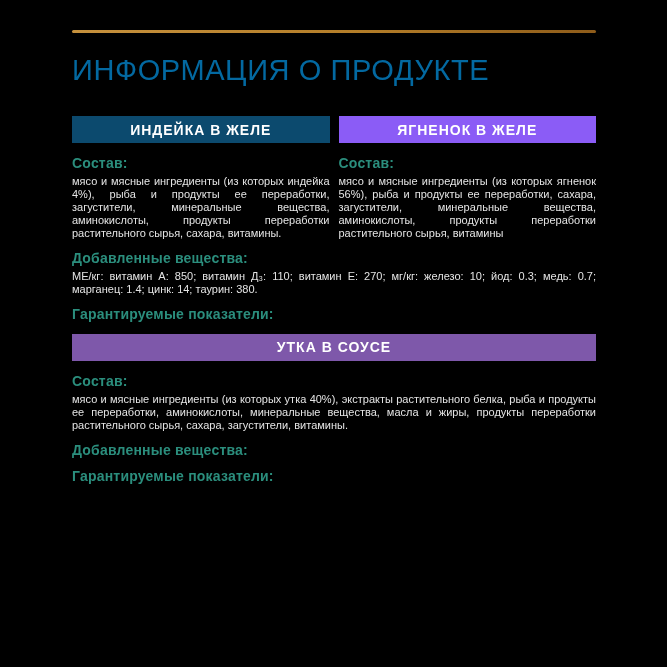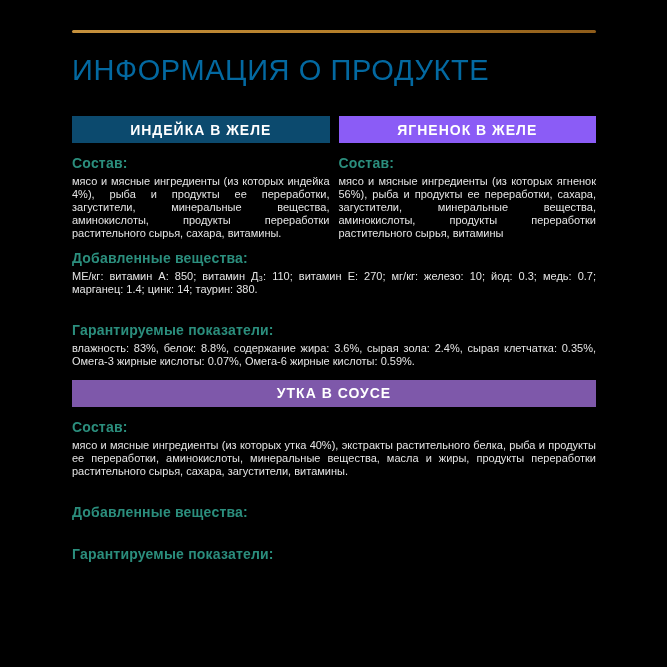--- a/index.html
+++ b/index.html
@@ -49,21 +49,21 @@
   .badge-full { margin-top: 12px; }
 
   .sec-heading {
     margin: 12px 0 4px 0;
     color: #2b8e7d;
     font-size: 14px;
     font-weight: 700;
     letter-spacing: 0.2px;
   }
   .gap-lg { margin-top: 10px; }
-  .gap-md { margin-top: 26px; }
+  .gap-md { margin-top: 10px; }
 
   .body-text {
     margin: 0;
     color: #e4e4e4;
     font-size: 11px;
     line-height: 1.18;
     text-align: justify;
     text-align-last: left;
   }
 </style>
@@ -89,21 +89,20 @@
       <h2 class="sec-heading">Состав:</h2>
       <p class="body-text">мясо и мясные ингредиенты (из которых ягненок 56%), рыба и продукты ее переработки, сахара, загустители, минеральные вещества, аминокислоты, продукты переработки растительного сырья, витамины</p>
     </section>
 
   </div>
 
   <h2 class="sec-heading gap-lg">Добавленные вещества:</h2>
   <p class="body-text">МЕ/кг: витамин А: 850; витамин Д₃: 110; витамин Е: 270; мг/кг: железо: 10; йод: 0.3; медь: 0.7; марганец: 1.4; цинк: 14; таурин: 380.</p>
 
   <h2 class="sec-heading gap-md">Гарантируемые показатели:</h2>
-  <p class="body-text">влажность: 83%, белок: 8.8%, содержание жира: 3.6%, сырая зола: 2.4%, сырая клетчатка: 0.35%, Омега-3 жирные кислоты: 0.07%, Омега-6 жирные кислоты: 0.59%.</p>
 
   <div class="badge badge-full" style="background-color: rgb(126, 88, 170);">УТКА В СОУСЕ</div>
 
   <h2 class="sec-heading">Состав:</h2>
   <p class="body-text">мясо и мясные ингредиенты (из которых утка 40%), экстракты растительного белка, рыба и продукты ее переработки, аминокислоты, минеральные вещества, масла и жиры, продукты переработки растительного сырья, сахара, загустители, витамины.</p>
 
   <h2 class="sec-heading gap-md">Добавленные вещества:</h2>
 
   <h2 class="sec-heading gap-md">Гарантируемые показатели:</h2>
 

